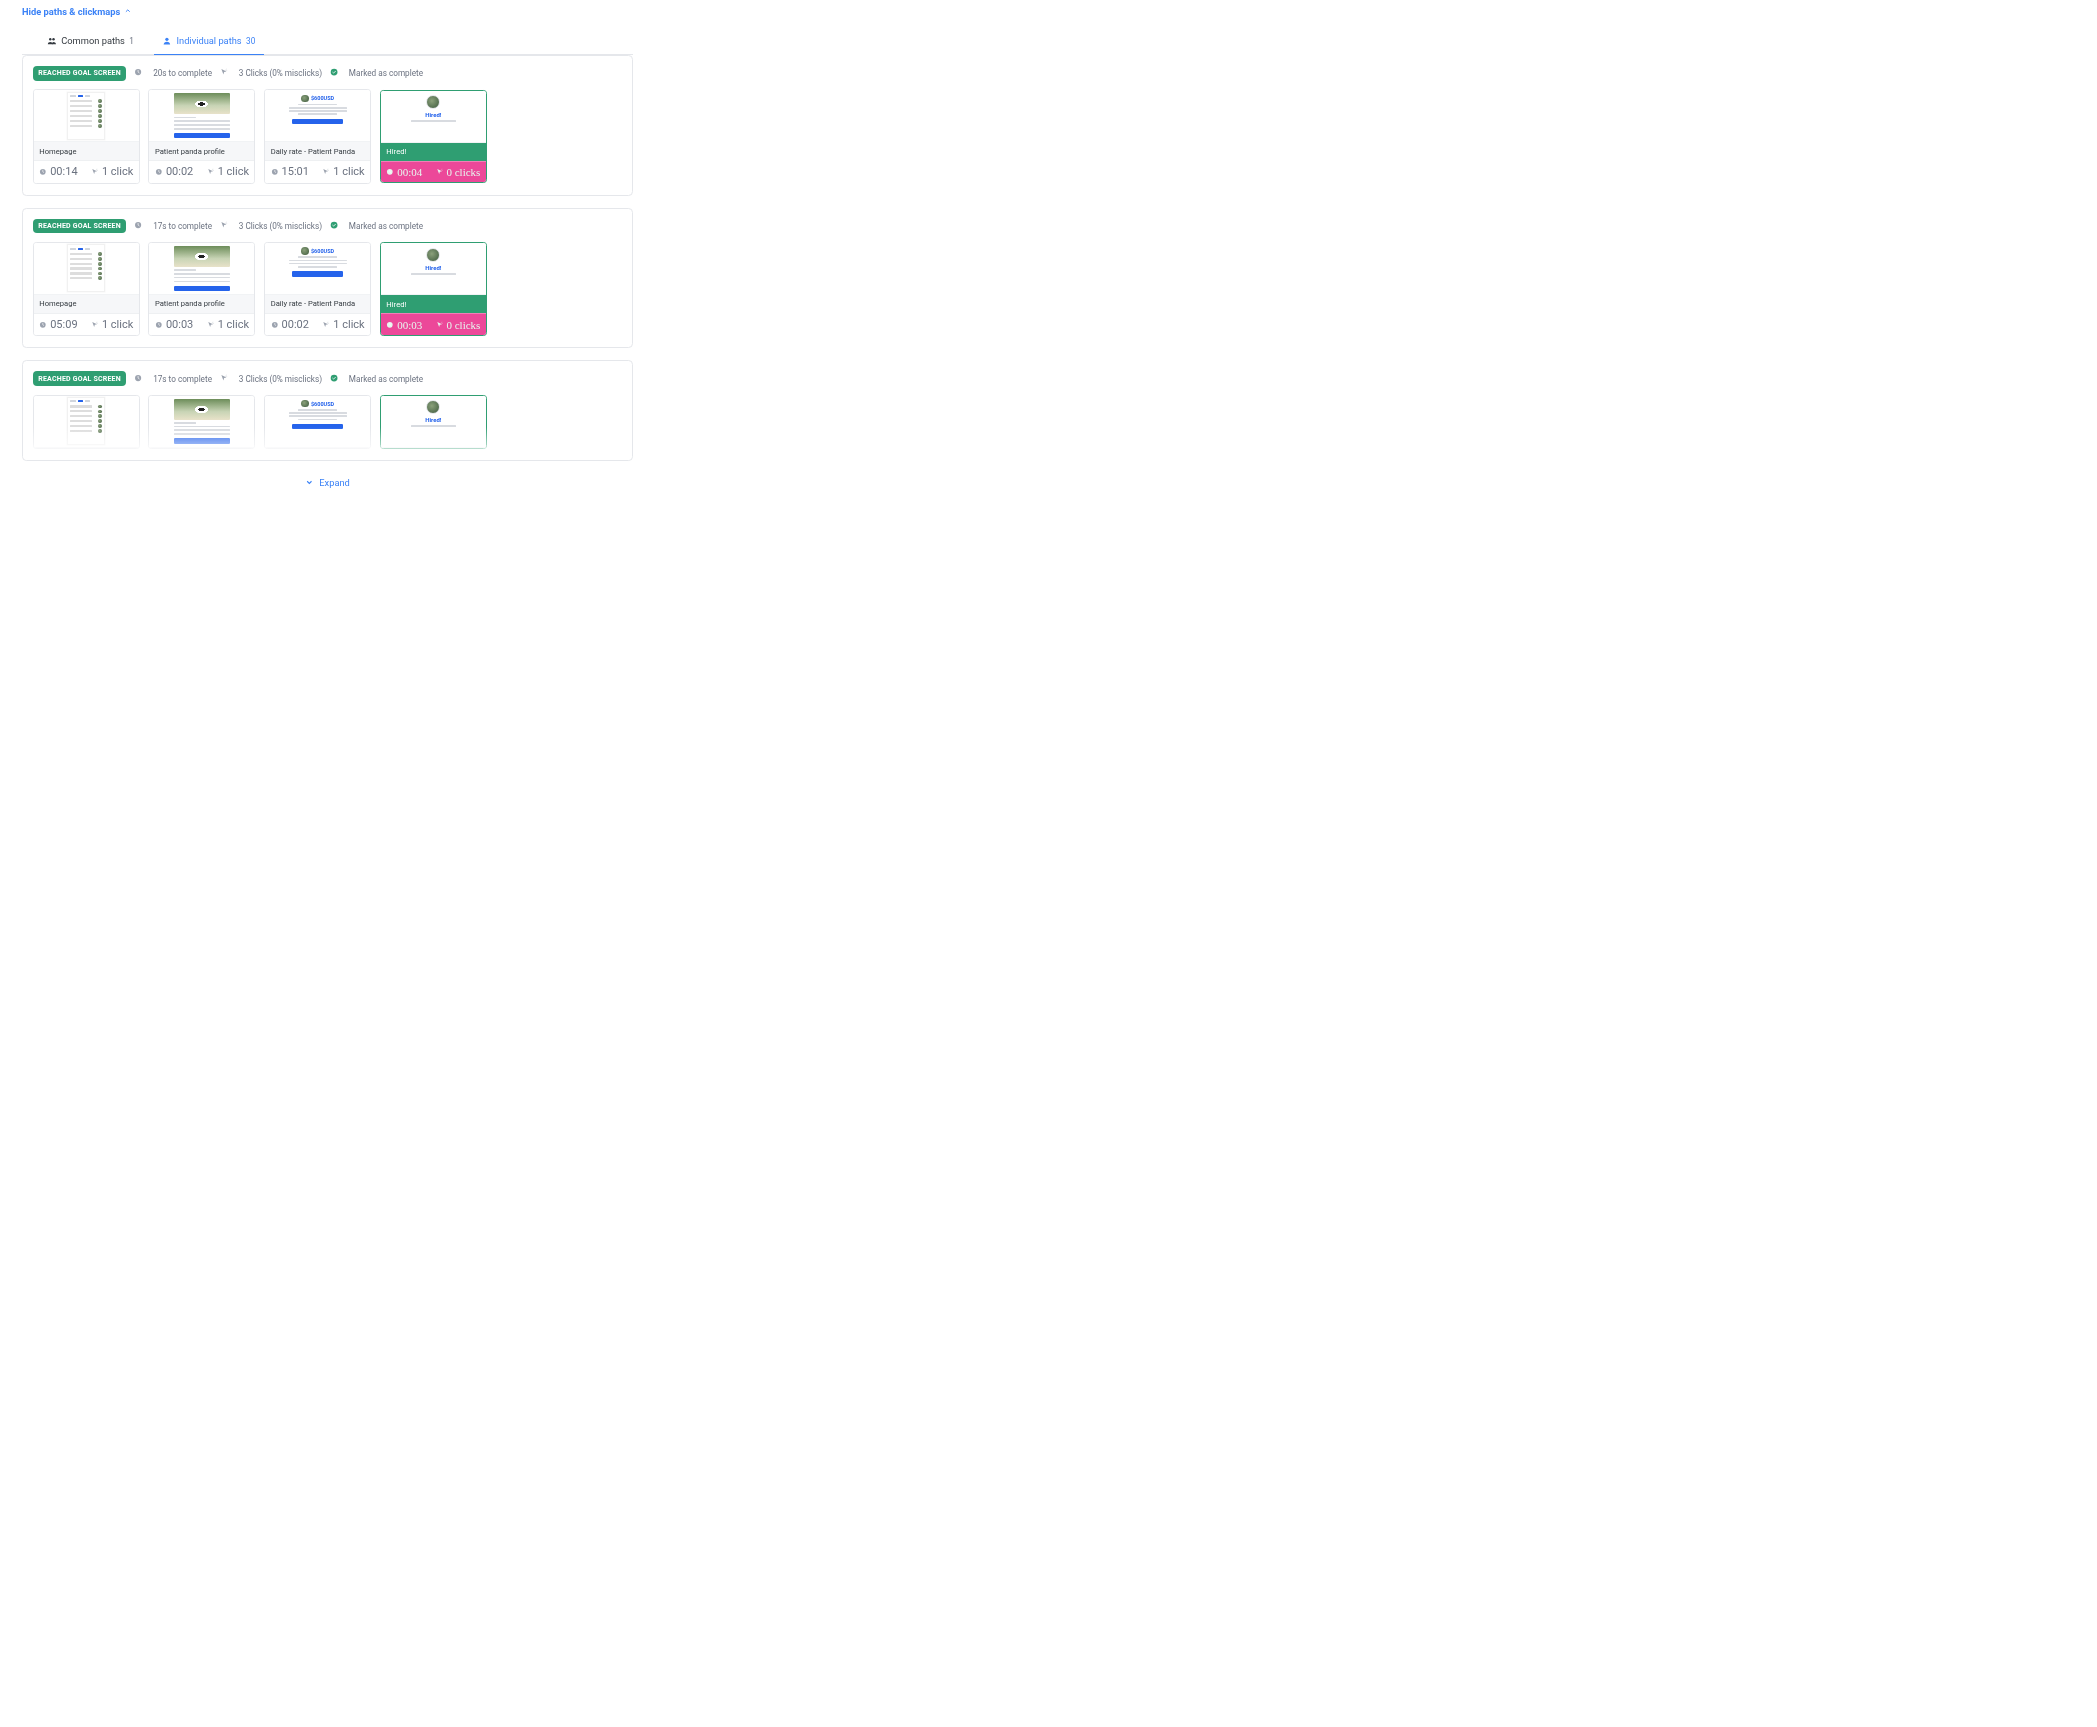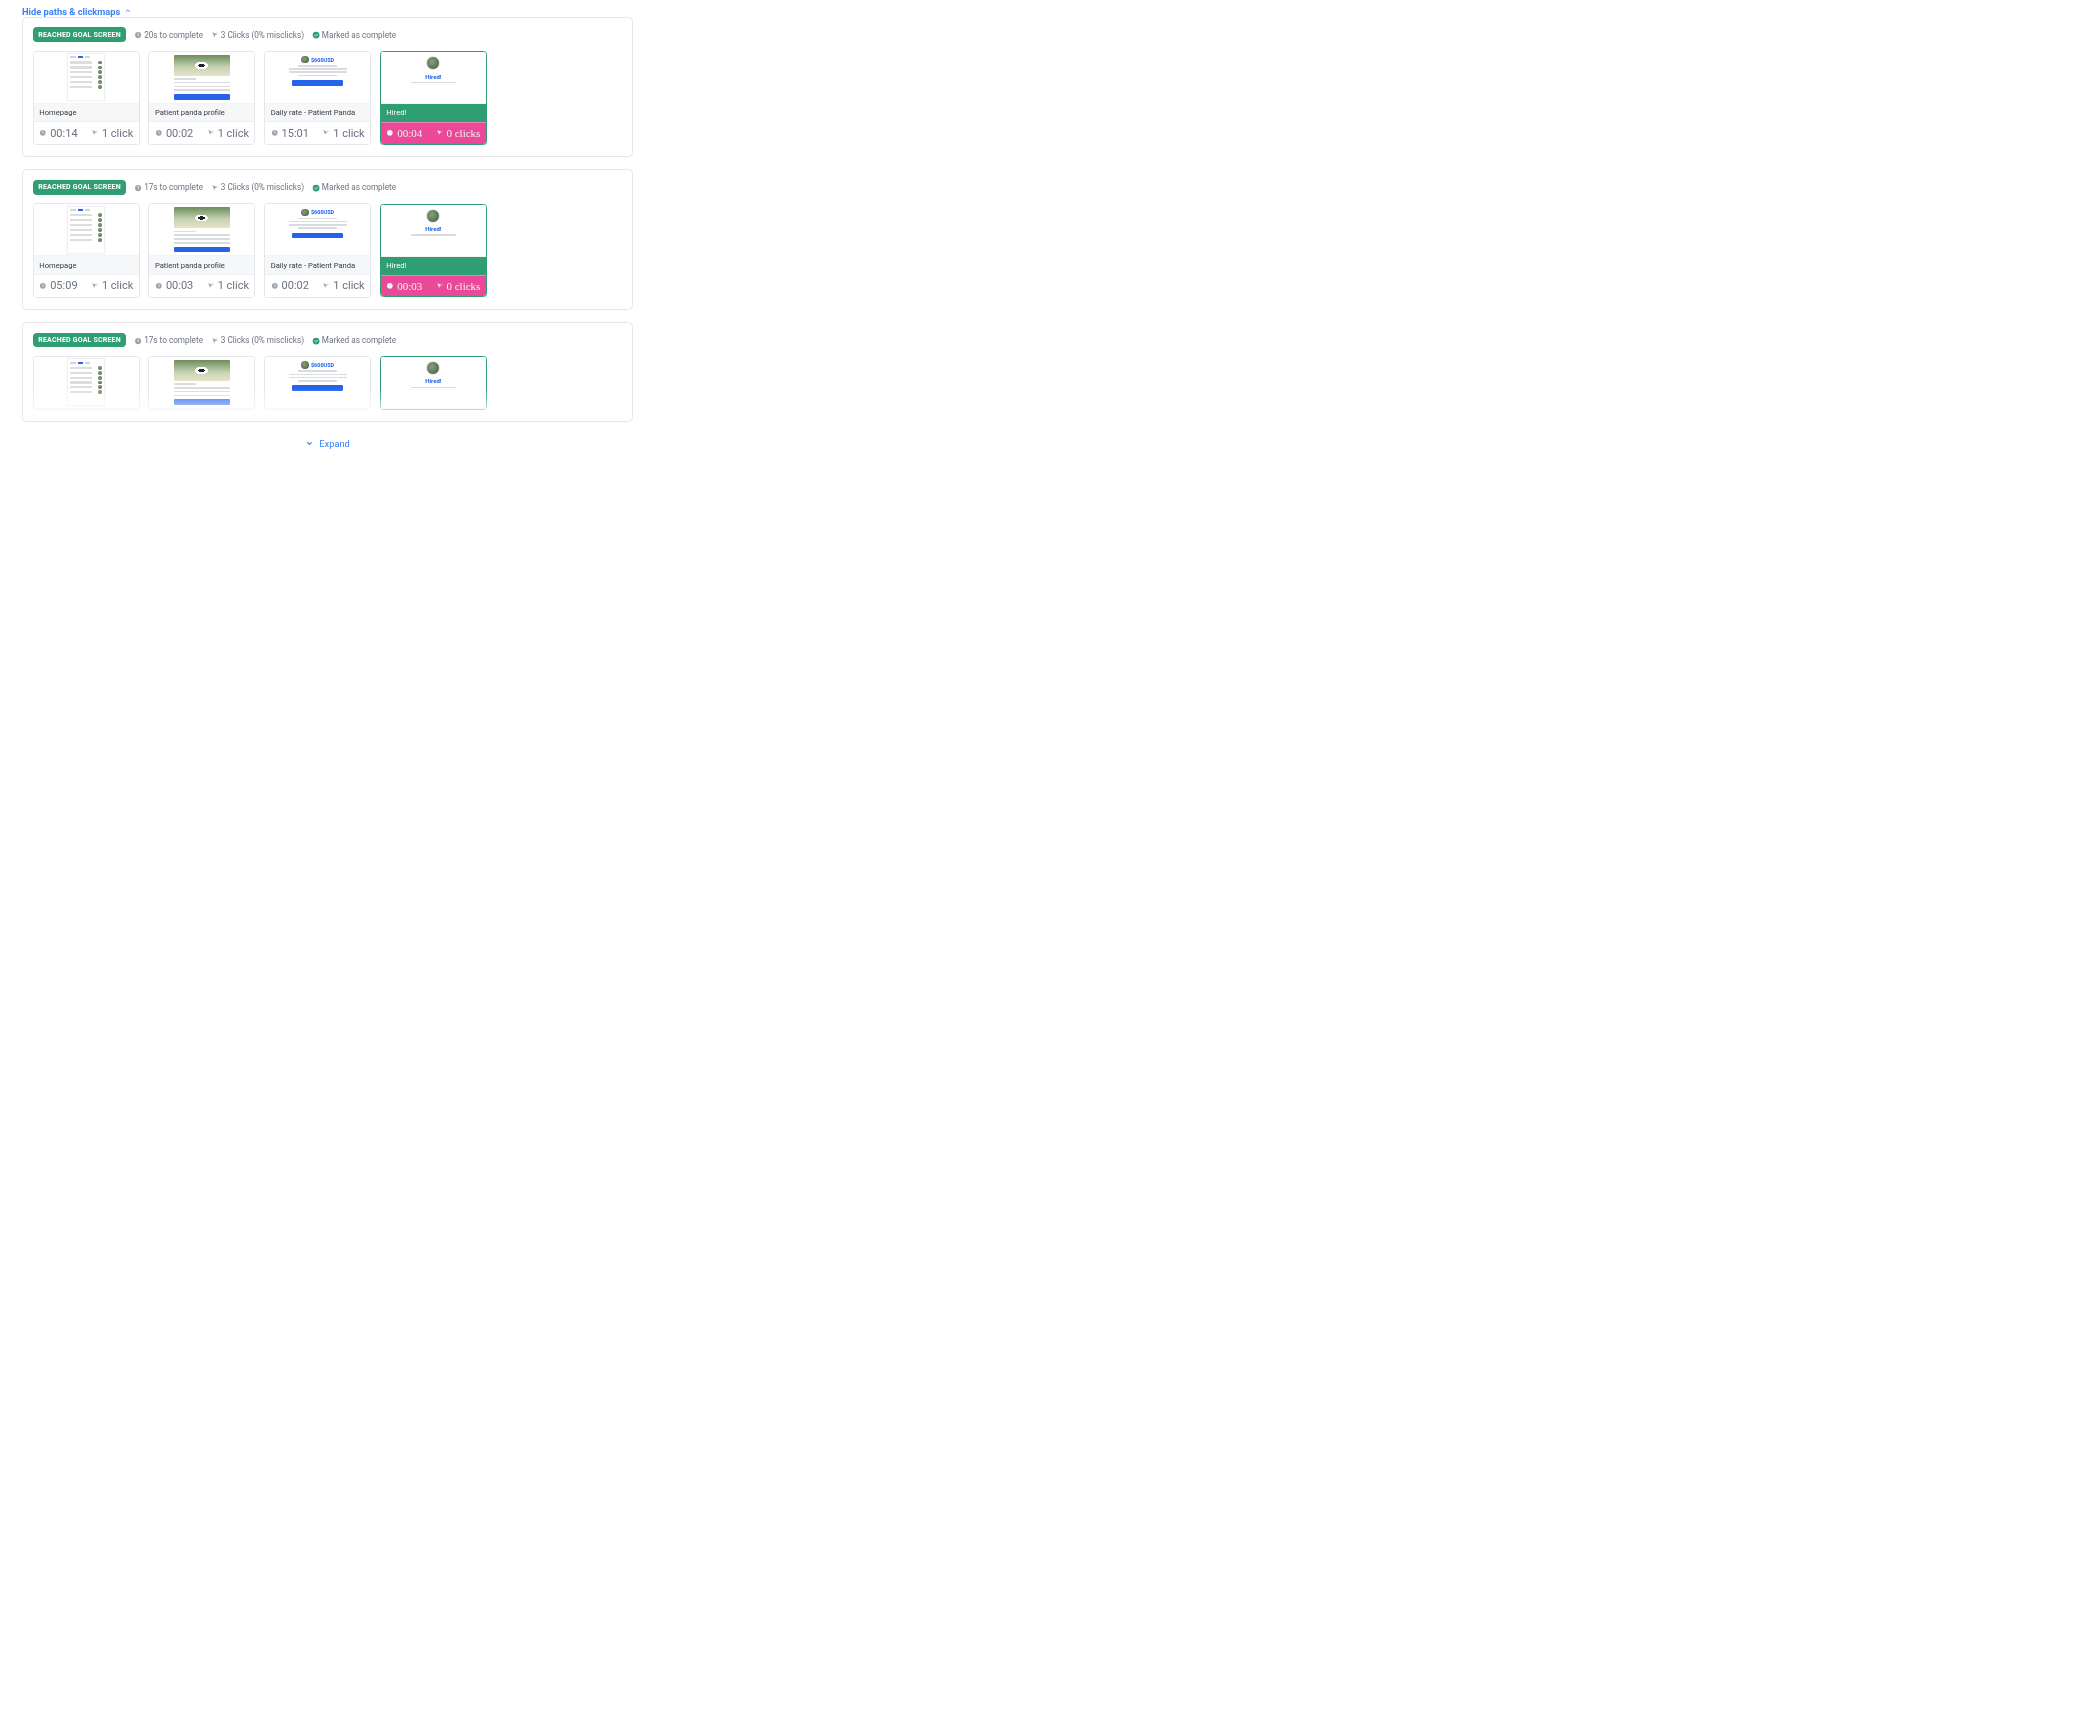--- a/index.html
+++ b/index.html
@@ -50,21 +50,21 @@
   }
   .card-head {
     display: flex; align-items: center; gap: 7.6px; flex-wrap: wrap;
     margin-bottom: 8.7px; color: #6b7280; font-size: 8.2px;
   }
   .badge-goal {
     background: #2f9e72; color: #fff; font-weight: 700;
     border-radius: 4px; padding: 3.3px 5.5px; font-size: 7px;
     letter-spacing: 0.2px;
   }
-  .meta { display: inline-flex; align-items: flex-end; gap: 2px; }
+  .meta { display: inline-flex; align-items: flex-start; gap: 11px; }
   .meta .ico { width: 8.2px; height: 8.2px; color: #9ca3af; }
   .steps { display: flex; gap: 8.7px; flex-wrap: wrap; align-items: center; }
   .step {
     width: 107px; border: 0.5px solid #e5e7eb; border-radius: 3.3px;
     overflow: hidden; background: #fff;
   }
   .step.goal { border: 1.1px solid #2f9e72; }
   .thumb {
     height: 52px; background: #ffffff; display: flex;
     align-items: center; justify-content: center; overflow: hidden;
@@ -144,20 +144,40 @@
 
 <div class="page">
 
   <a href="#" class="toggle-link">
     <span>Hide paths &amp; clickmaps</span>
     <svg width="7.6" height="7.6" viewBox="0 0 24 24" fill="none" stroke="currentColor" stroke-width="3">
         <polyline points="6 15 12 9 18 15"></polyline>
       </svg>
   </a>
 
+  <div class="tabs">
+    <div class="tab">
+      <svg viewBox="0 0 24 24" fill="currentColor">
+          <circle cx="8" cy="8" r="3"></circle>
+          <circle cx="16" cy="8" r="3"></circle>
+          <path d="M2 20c0-3 3-5 6-5s6 2 6 5"></path>
+          <path d="M12 20c0-3 2-5 4-5s6 2 6 5"></path>
+        </svg>
+      <span>Common paths</span>
+      <span class="count">1</span>
+    </div>
+    <div class="tab active">
+      <svg viewBox="0 0 24 24" fill="currentColor">
+          <circle cx="12" cy="8" r="4"></circle>
+          <path d="M4 21c0-4 4-7 8-7s8 3 8 7"></path>
+        </svg>
+      <span>Individual paths</span>
+      <span class="count">30</span>
+    </div>
+  </div>
 
 
   <div id="sessions">
       <div class="card">
         <div class="card-head">
           <span class="badge-goal">REACHED GOAL SCREEN</span>
           <span class="meta">
             <svg class="ico " viewBox="0 0 24 24" fill="currentColor">
               <circle cx="12" cy="12" r="9" fill="currentColor"></circle>
               <path d="M12 7v5l3 2" stroke="#fff" stroke-width="2" fill="none" stroke-linecap="round"></path>

